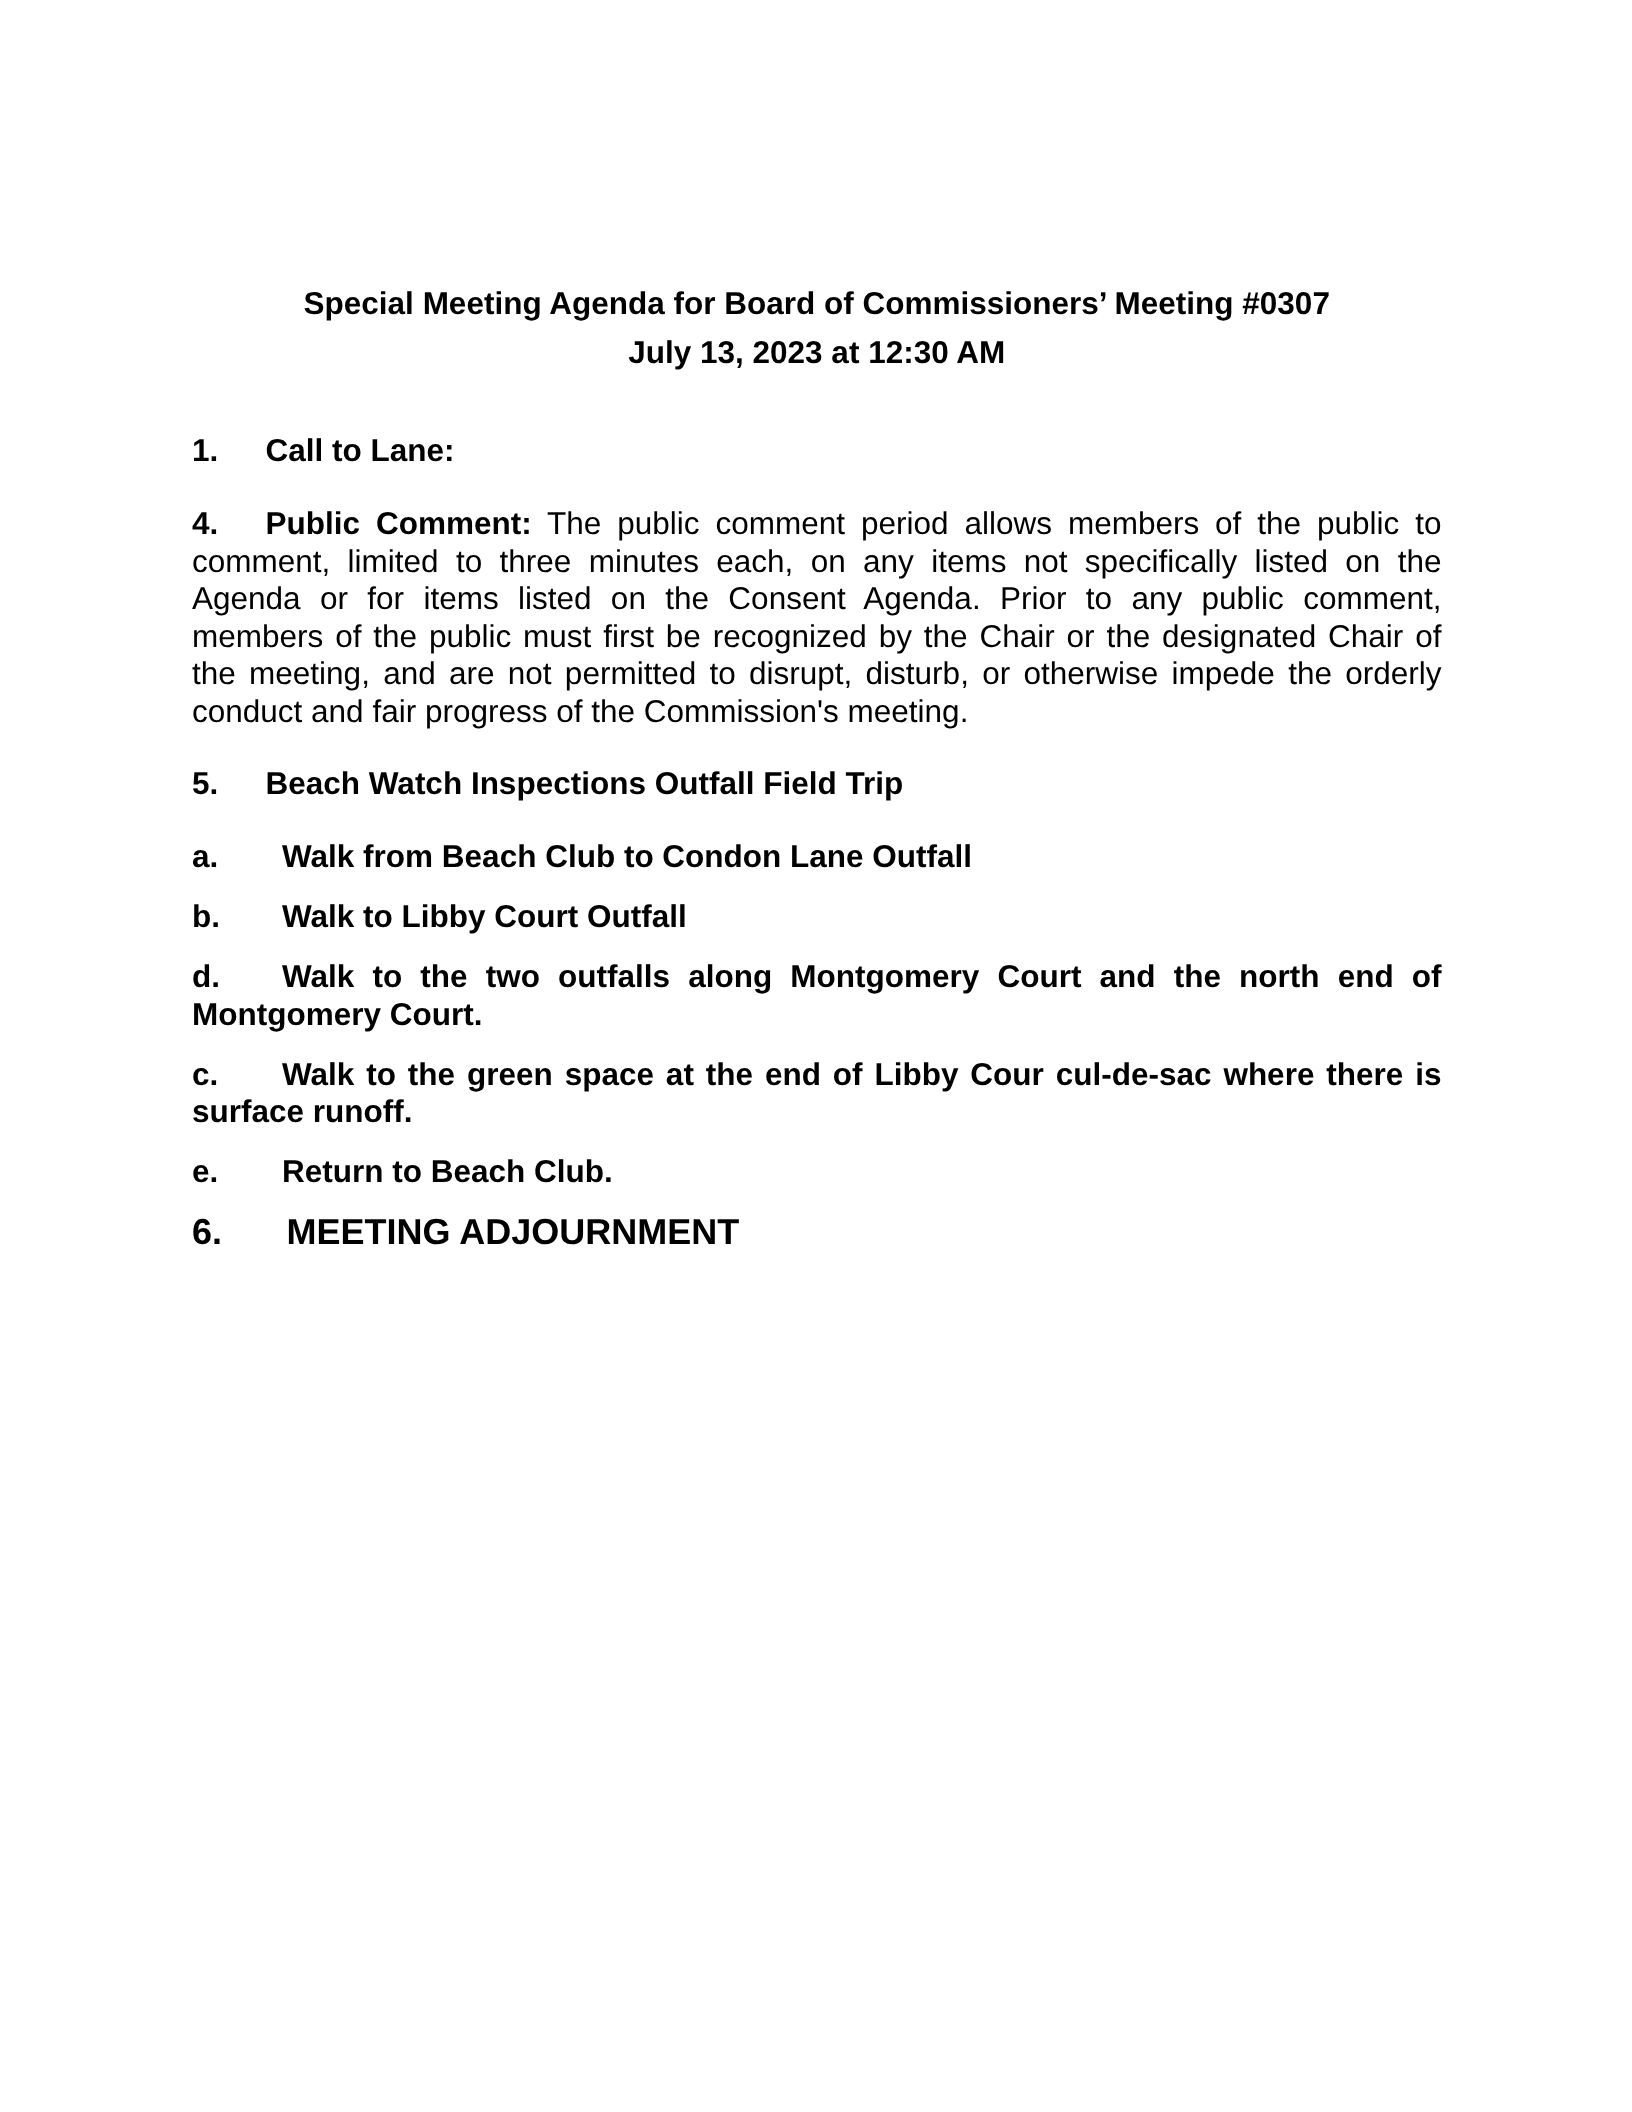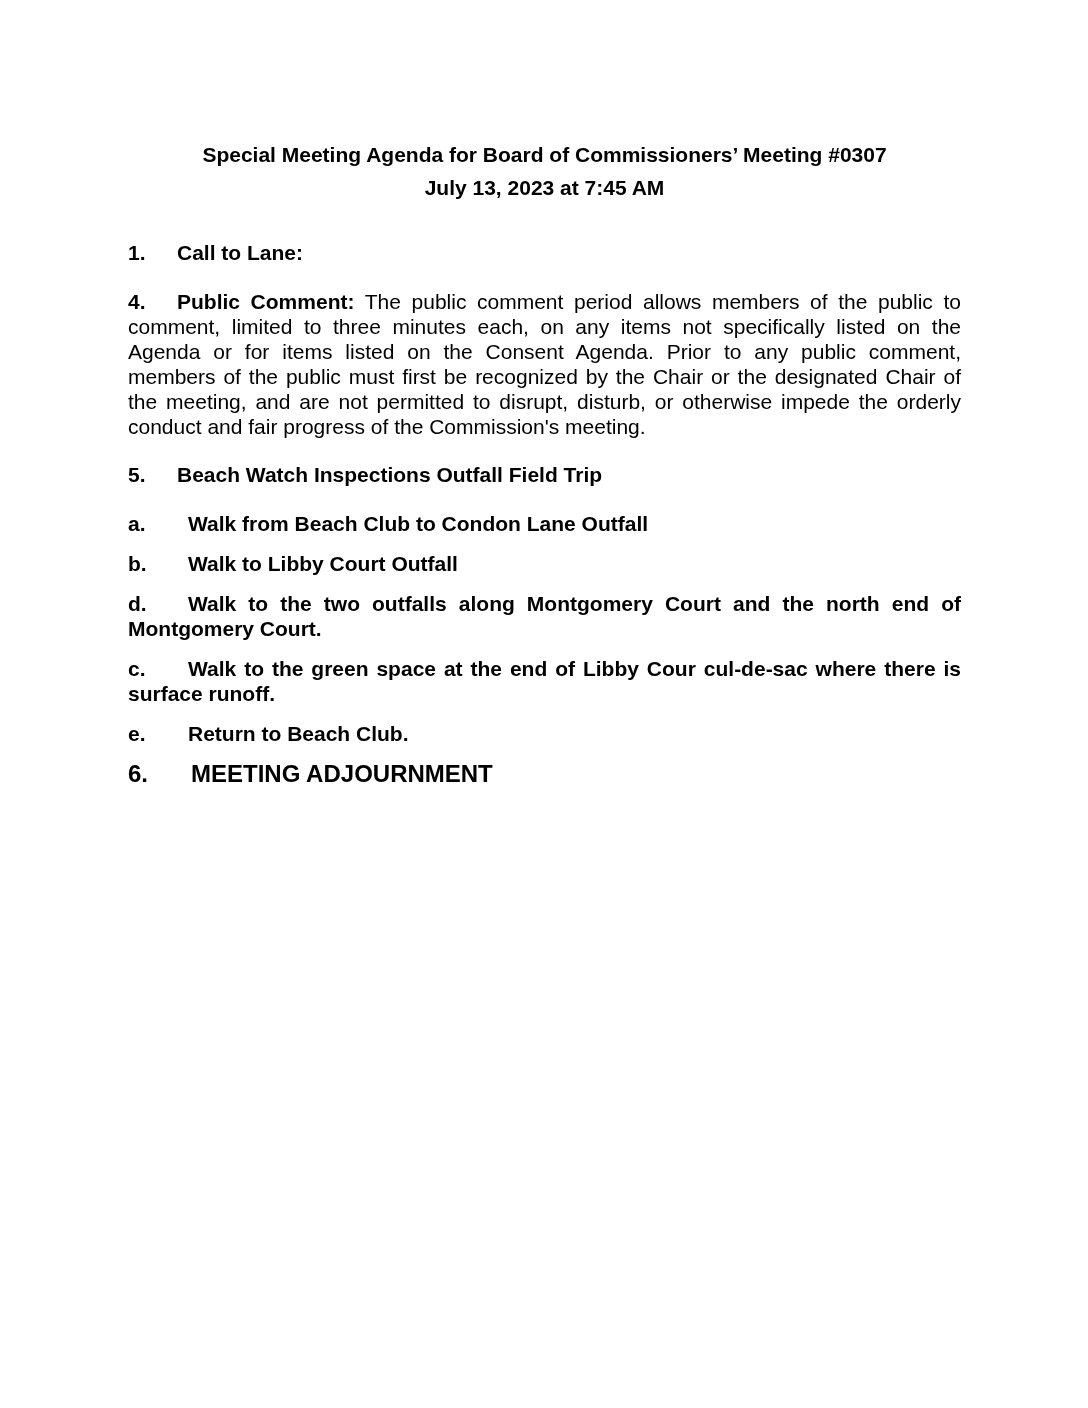--- a/index.html
+++ b/index.html
@@ -8,20 +8,21 @@
     background: #ffffff;
   }
   .page {
     position: relative;
     width: 1088px;
     height: 1108px;
     background: #ffffff;
     font-family: "Liberation Sans", sans-serif;
     color: #000000;
     overflow: hidden;
+    margin-top: 48px;
   }
   .content {
     position: absolute;
     left: 128px;
     right: 127px;
     top: 142px;
     font-size: 21px;
     line-height: 25px;
   }
   .doc-title {
@@ -97,21 +98,21 @@
 </style>
 </head>
 <body>
 
 <div class="page">
 
   <div class="content">
 
     <div class="doc-title">
       <div class="t1">Special Meeting Agenda for Board of Commissioners’ Meeting #0307</div>
-      <div class="t2">July 13, 2023 at 7:45 AM</div>
+      <div class="t2">July 13, 2023 at 12:30 AM</div>
     </div>
 
     <div class="agenda-list">
 
       <div class="item">
         <span class="num">1.</span><span class="label">Call to Lane:</span>
       </div>
 
 
 

